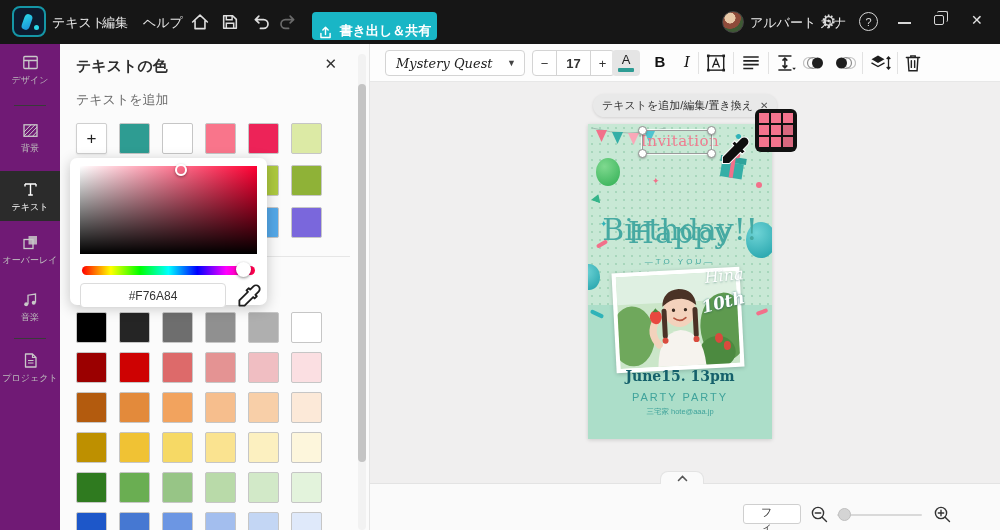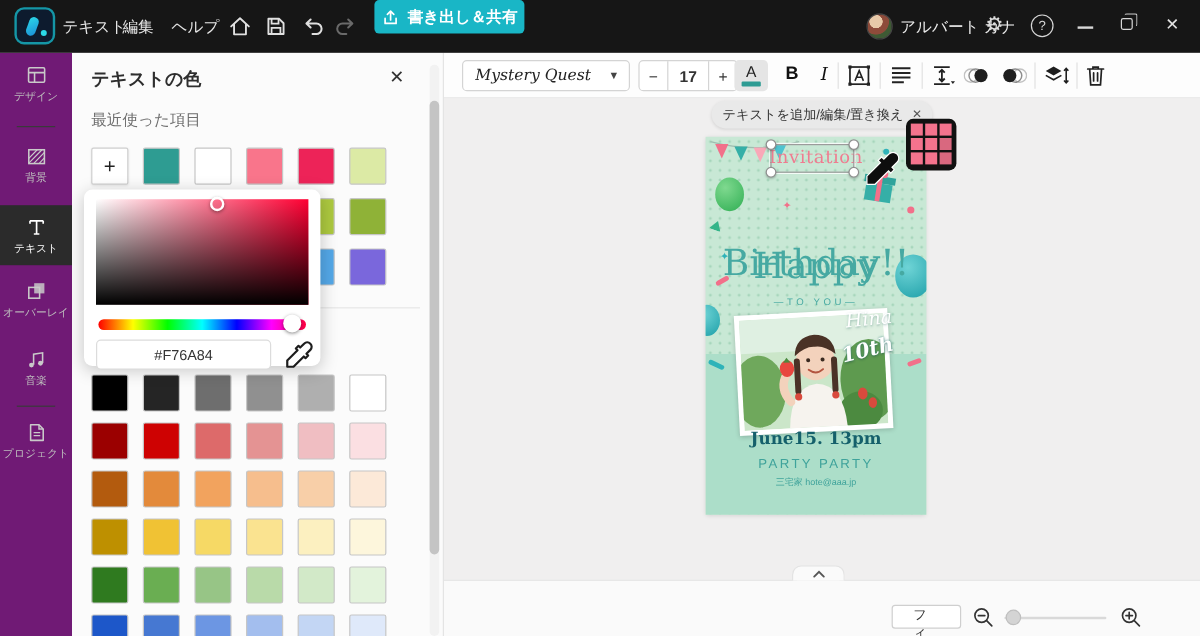--- a/index.html
+++ b/index.html
@@ -8,21 +8,21 @@
   #app { position:relative; width:1000px; height:530px; background:#F0EFEF; overflow:hidden; }
   .abs { position:absolute; }
 
   
   .topbar { position:absolute; left:0; top:0; width:1000px; height:44px; background:#161616; z-index:50; }
   .logo { position:absolute; left:12px; top:6px; width:34px; height:31px; background:#0D1B2E; border:2px solid #1596A6; border-radius:8px; }
   .logo .bar { position:absolute; left:9px; top:6px; width:8px; height:16px; border-radius:4px; background:linear-gradient(135deg,#2BD9E8,#1B8FD8); transform:rotate(20deg); }
   .logo .dot { position:absolute; right:5px; bottom:5px; width:5px; height:5px; border-radius:50%; background:#2BD9E8; }
   .menu-item { position:absolute; top:14px; font-size:13px; color:#E6E6E6; cursor:default; }
   .tb-icon { position:absolute; top:12px; width:20px; height:20px; }
-  .export-btn { position:absolute; left:312px; top:0; width:125px; height:28px; background:#19B6C6; border-radius:4px; display:flex; align-items:center; justify-content:center; gap:7px; color:#FFF; font-size:13px; font-weight:bold; }
+  .export-btn { position:absolute; left:312px; top:12px; width:125px; height:28px; background:#19B6C6; border-radius:4px; display:flex; align-items:flex-end; justify-content:center; gap:7px; color:#FFF; font-size:13px; font-weight:bold; }
   .title-box { position:absolute; left:607px; top:10px; width:106px; height:24px; border:1px solid #5A5A5A; border-radius:6px; color:#ECECEC; font-size:12px; display:flex; align-items:center; justify-content:center; }
   .avatar { position:absolute; left:722px; top:11px; width:22px; height:22px; border-radius:50%; background:radial-gradient(circle at 35% 30%,#E8C9A8 0 28%,#8E4B3A 30% 55%,#3E5A34 58% 80%,#B33A4E 82%); border:1px solid #444; }
   .user-name { position:absolute; left:750px; top:14px; font-size:13px; color:#EDEDED; }
   .gear { position:absolute; left:821px; top:11px; font-size:17px; color:#DCDCDC; }
   .help-circle { position:absolute; left:859px; top:12px; width:19px; height:19px; border:1.5px solid #D7D7D7; border-radius:50%; color:#D7D7D7; font-size:11px; display:flex; align-items:center; justify-content:center; }
   .win-min { position:absolute; left:898px; top:22px; width:13px; height:2px; background:#D7D7D7; }
   .win-restore { position:absolute; left:934px; top:15px; width:10px; height:10px; border:1.5px solid #D7D7D7; border-radius:2px; }
   .win-restore::before { content:""; position:absolute; left:2px; top:-5px; width:10px; height:10px; border:1.5px solid #D7D7D7; border-left:none; border-bottom:none; border-radius:2px; }
   .win-close { position:absolute; left:971px; top:12px; font-size:14px; color:#E2E2E2; }
 
@@ -70,21 +70,21 @@
   .step-plus { width:24px; border-left:1px solid #D4D4D4; }
   .acolor-btn { position:absolute; left:242px; top:6px; width:28px; height:26px; background:#E5E5E5; border-radius:4px; }
   .acolor-btn .a { position:absolute; left:0; right:0; top:2px; text-align:center; font-size:13px; color:#222; }
   .acolor-btn .bar { position:absolute; left:6px; bottom:4px; width:16px; height:4px; background:#2E9C94; border-radius:1px; }
   .bold-btn { position:absolute; left:278px; top:9px; width:24px; text-align:center; font-weight:bold; font-size:15px; color:#111; }
   .italic-btn { position:absolute; left:306px; top:9px; width:22px; text-align:center; font-style:italic; font-family:"DejaVu Serif",serif; font-size:15px; color:#111; }
   .tool-div { position:absolute; top:8px; width:1px; height:22px; background:#E2E2E2; }
   .tool-icon { position:absolute; top:8px; }
 
   
-  .canvas { position:absolute; left:370px; top:74px; width:630px; height:401px; background:#F0EFEF; }
+  .canvas { position:absolute; left:370px; top:84px; width:630px; height:401px; background:#F0EFEF; }
   .tooltip { position:absolute; left:223px; top:10px; height:23px; padding:0 9px; background:#E9E9E9; border-radius:12px; display:flex; align-items:center; gap:7px; font-size:11px; color:#333; box-shadow:0 1px 3px rgba(0,0,0,.12); z-index:6; }
   .tooltip .x { color:#555; font-size:10px; }
 
   .card { position:absolute; left:218px; top:40px; width:184px; height:315px; overflow:hidden; background:#C8E8D5; background-image:radial-gradient(circle,rgba(150,205,175,.65) 1px,transparent 1.4px); background-size:8px 8px; box-shadow:0 1px 4px rgba(0,0,0,.15); }
   .card * { position:absolute; }
   .card-bottom { left:0; top:181px; width:184px; height:134px; background:#ACDEC9; }
   .balloon-green { left:8px; top:34px; width:24px; height:28px; border-radius:50%; background:radial-gradient(circle at 35% 30%,#7FD98F,#2FAE53); }
   .balloon-teal-r { left:158px; top:98px; width:30px; height:36px; border-radius:50%; background:radial-gradient(circle at 35% 30%,#6FD4D6,#1D9FA8); }
   .balloon-teal-l { left:-10px; top:140px; width:22px; height:26px; border-radius:50%; background:radial-gradient(circle at 35% 30%,#6FD4D6,#1D9FA8); }
   .conf { position:absolute; border-radius:2px; }
@@ -211,21 +211,21 @@
           <path d="M3.5 2 H10.5 L14 5.5 V15 H3.5 z" fill="none" stroke="#C9C9C9" stroke-width="1.3" stroke-linejoin="round"></path>
           <path d="M10.5 2 V5.5 H14 M6 8.5 H11.5 M6 11 H11.5" fill="none" stroke="#C9C9C9" stroke-width="1.2"></path>
         </svg>
       <span class="lbl">プロジェクト</span>
     </div>
   </div>
 
   <div class="panel">
     <div class="panel-title">テキストの色</div>
     <div class="panel-close">✕</div>
-    <div class="recent-label">最近使った項目</div>
+    <div class="recent-label">テキストを追加</div>
 
     <div class="swatch-grid grid-recent">
         <div class="swatch swatch-add">+</div>
         <div class="swatch" style="background: rgb(46, 156, 146);"></div>
         <div class="swatch" style="background: rgb(255, 255, 255);"></div>
         <div class="swatch" style="background: rgb(249, 117, 139);"></div>
         <div class="swatch" style="background: rgb(237, 35, 88);"></div>
         <div class="swatch" style="background: rgb(220, 234, 165);"></div>
         <div class="swatch swatch-hidden"></div>
         <div class="swatch swatch-hidden"></div>

